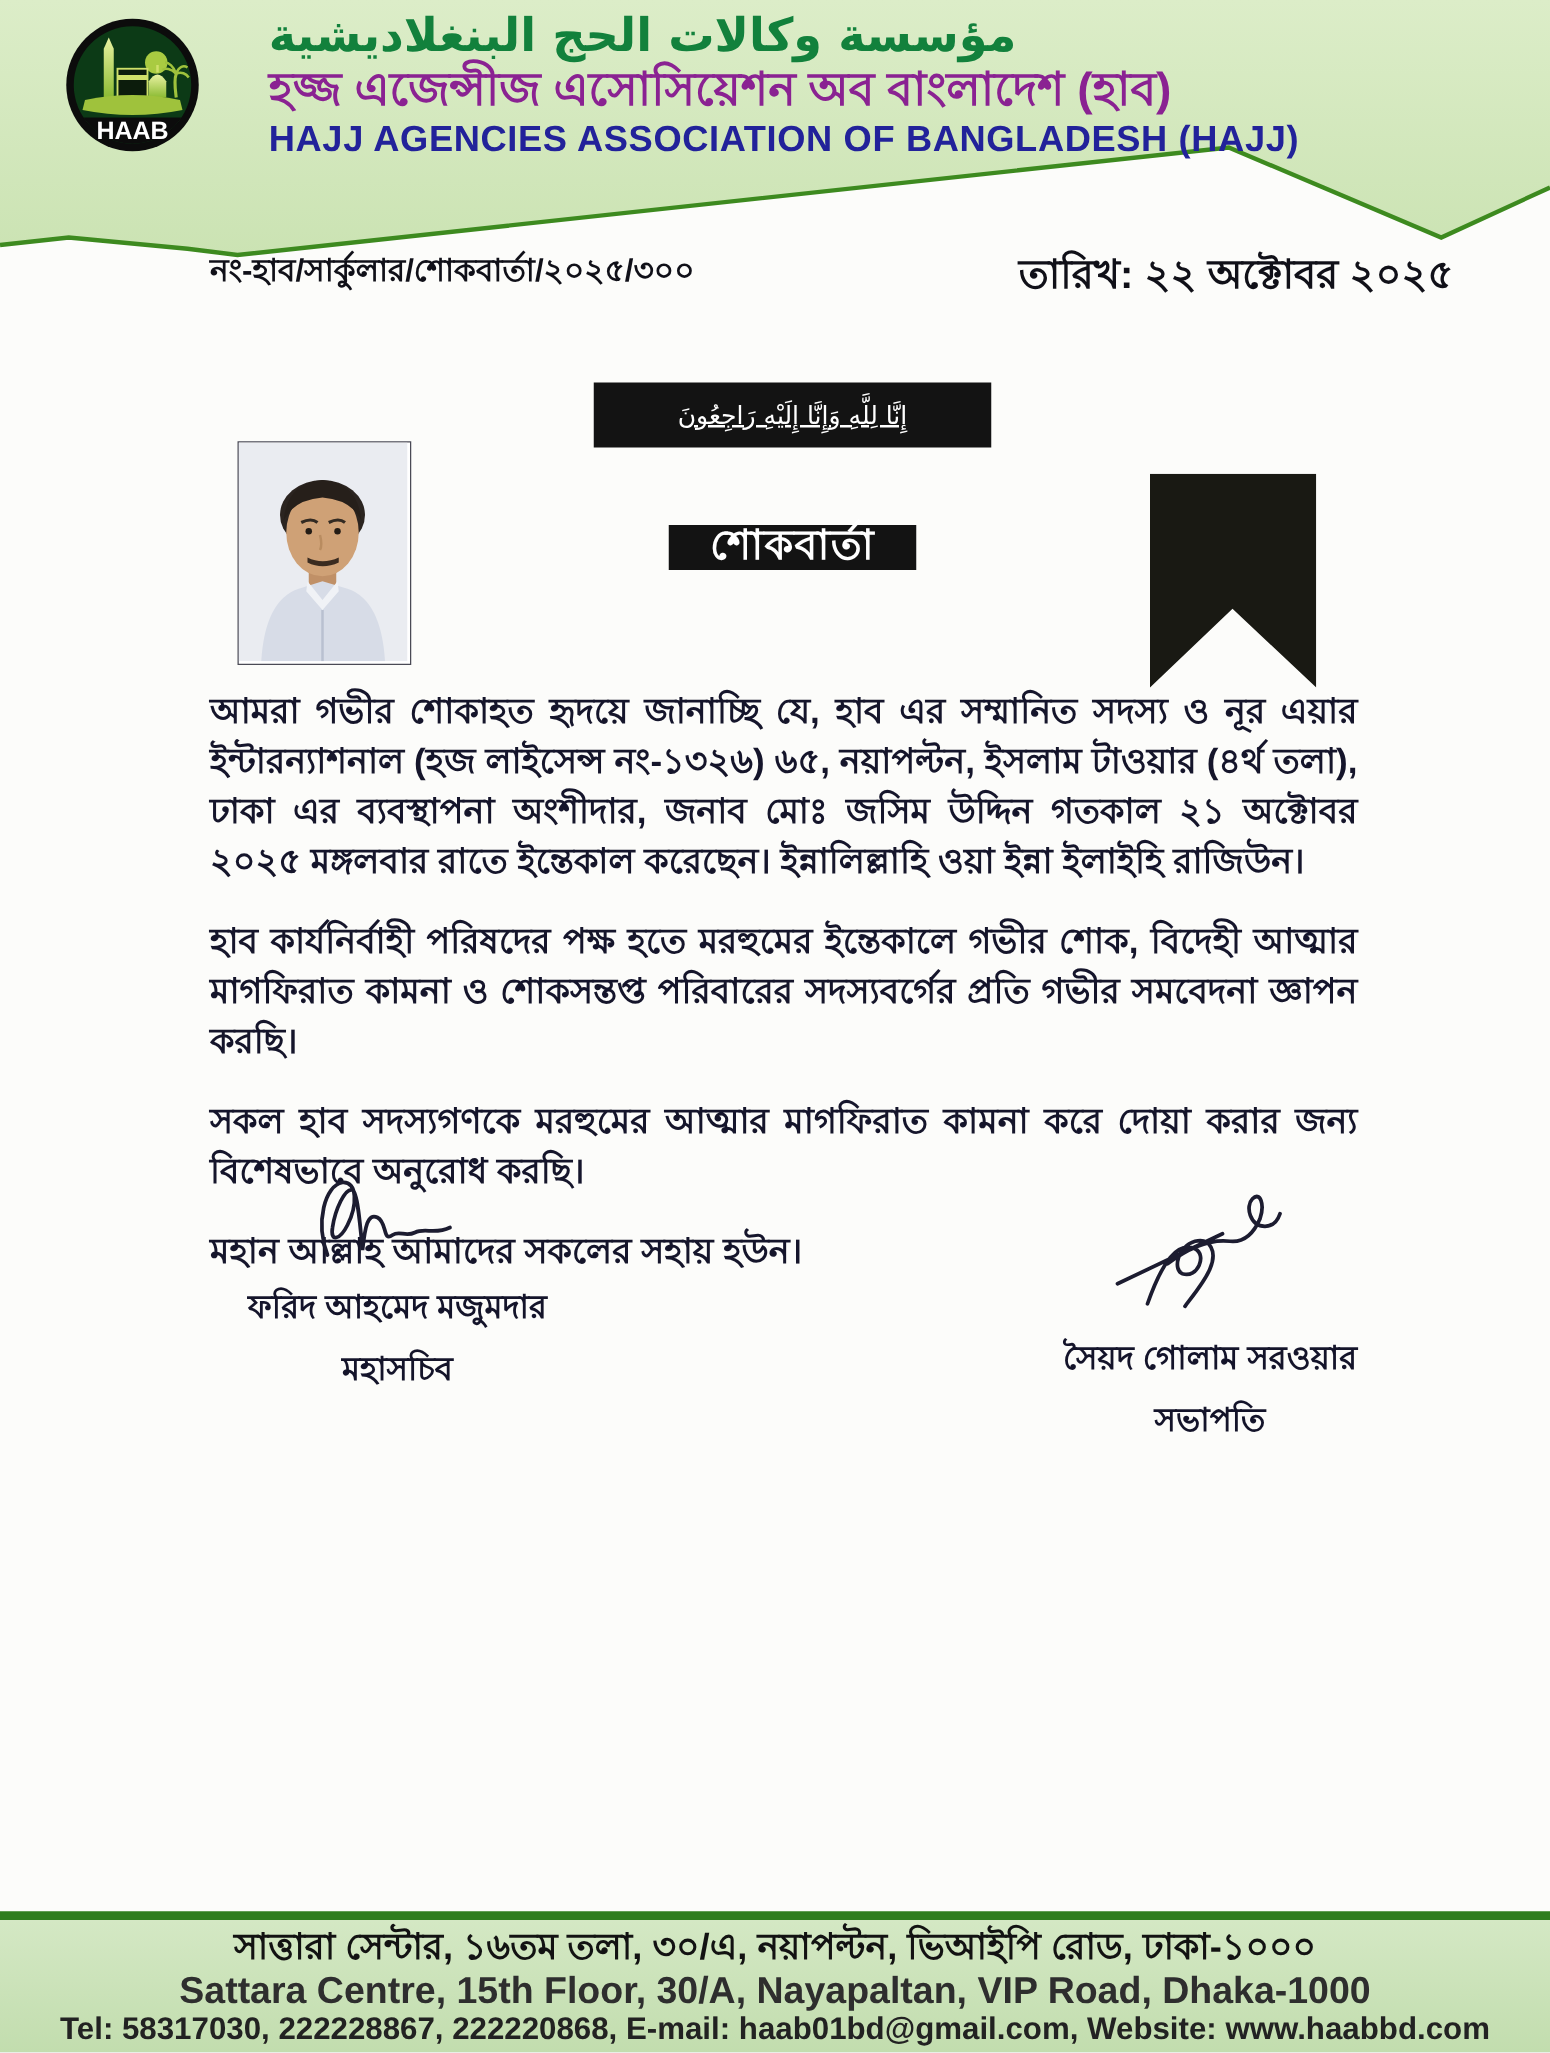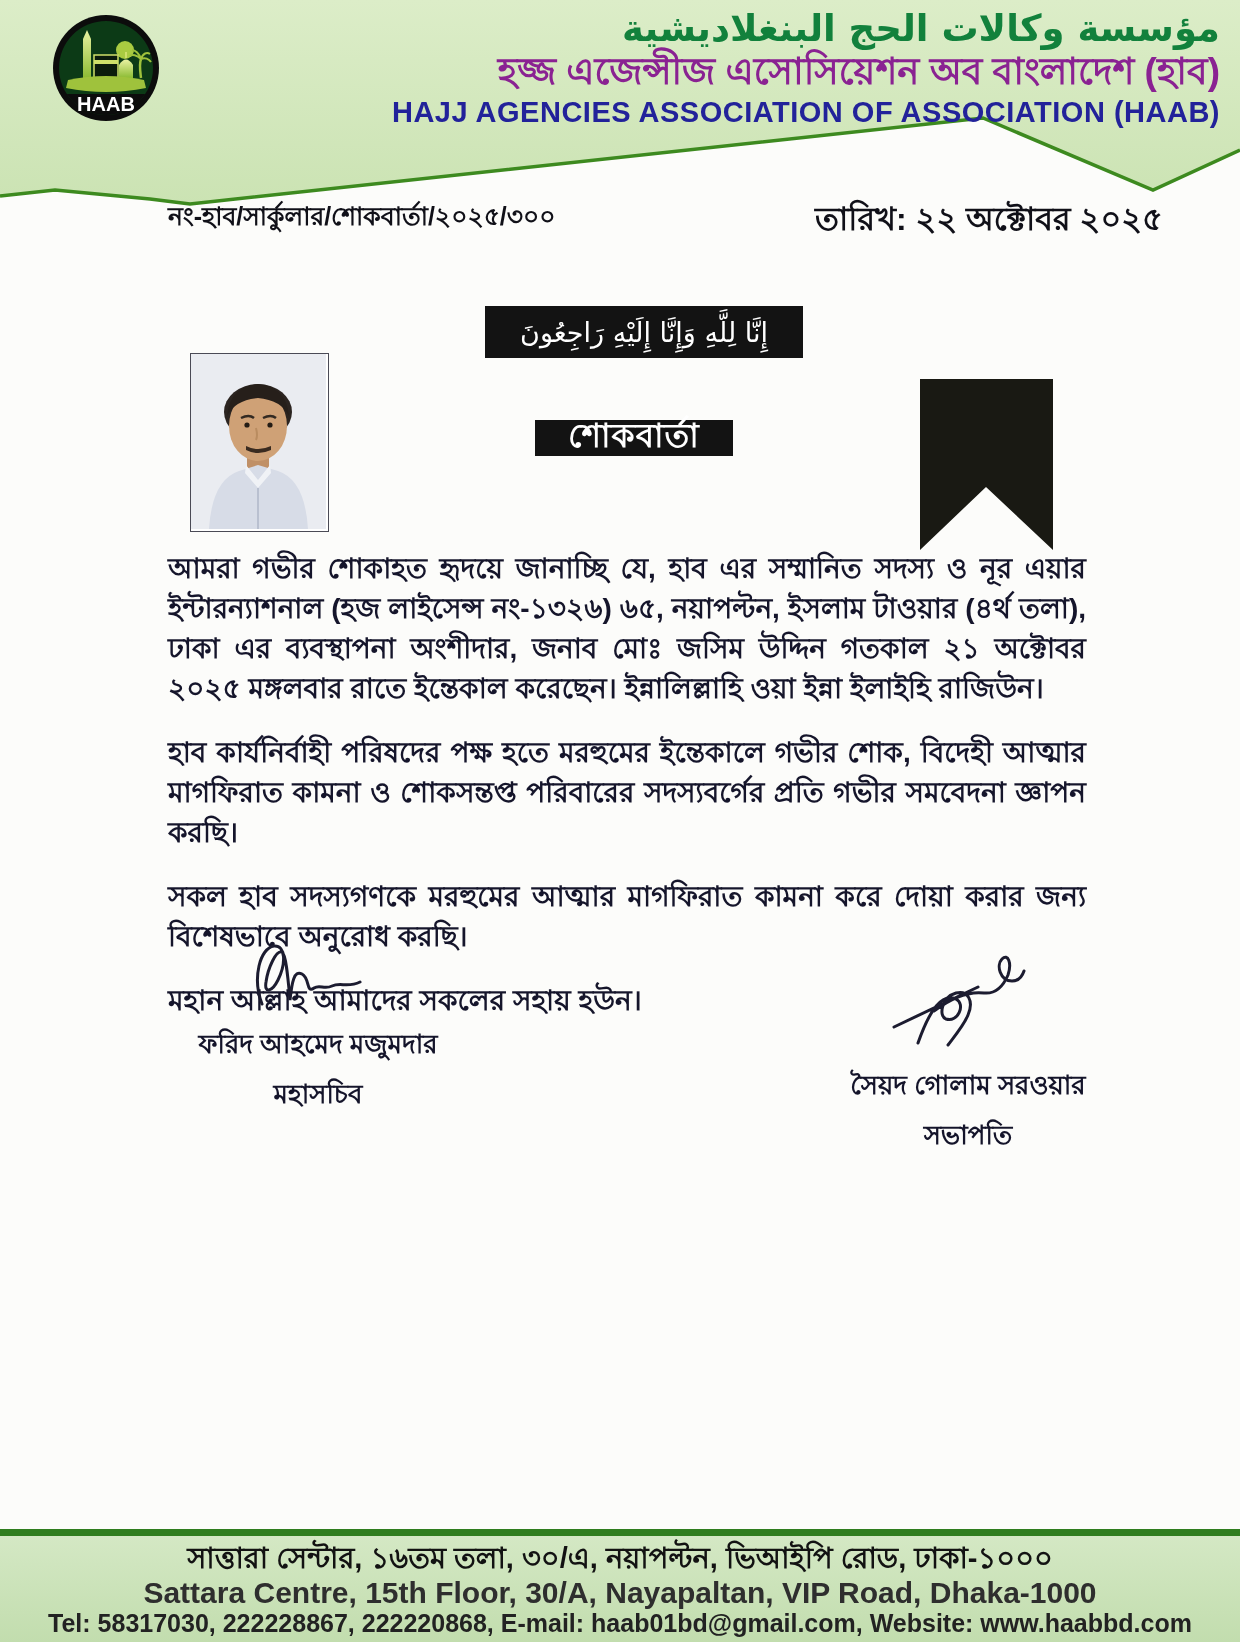--- a/index.html
+++ b/index.html
@@ -5,30 +5,30 @@
   html,body { margin:0; padding:0; background:#e8e8e8; }
   .page {
     position:relative; width:1240px; height:1642px; margin:0 auto;
     background:#fcfcfa; overflow:hidden;
     font-family:"Liberation Sans","DejaVu Sans",sans-serif;
     color:#16162c;
   }
   
   .header-svg { position:absolute; left:0; top:0; }
   .logo-wrap { position:absolute; left:52px; top:14px; width:108px; height:108px; }
-  .hdr-title { position:absolute; left:215px; width:1005px; text-align:right; font-weight:bold; }
+  .hdr-title { position:absolute; left:215px; width:1005px; text-align:left; font-weight:bold; }
   .hdr-ar { top:8px;  font-size:37px; color:#12813c; line-height:1.15; font-family:"DejaVu Sans","Liberation Sans",sans-serif; }
   .hdr-bn { top:52px; font-size:37px; color:#8a2292; line-height:1.1; }
   .hdr-en { top:96px; font-size:29px; color:#22229a; letter-spacing:.5px; }
   
   .ref-line { position:absolute; left:168px; top:197px; font-size:25px; font-weight:600; color:#101018; }
   .date-line { position:absolute; left:815px; top:194px; font-size:32px; font-weight:600; color:#101018; }
   
   .black-box { position:absolute; background:#131313; color:#ffffff; display:flex; align-items:center; justify-content:center; }
-  .ar-box { left:485px; top:306px; width:318px; height:52px; font-size:27px; direction:rtl; font-family:"DejaVu Sans",sans-serif; }
+  .ar-box { left:475px; top:306px; width:318px; height:52px; font-size:20px; direction:rtl; font-family:"DejaVu Sans",sans-serif;text-decoration:underline; }
   .title-box { left:535px; top:420px; width:198px; height:36px; font-size:33px; font-weight:bold; letter-spacing:1px; }
   
   .photo { position:absolute; left:190px; top:353px; width:137px; height:177px; border:1px solid #4a4a55; background:#fff; }
   .ribbon { position:absolute; left:920px; top:379px; }
   
   .body-text { position:absolute; left:168px; top:549px; width:918px; }
   .body-text p { margin:0 0 24px 0; font-size:28px; line-height:1.43; text-align:justify; font-weight:600; color:#15152b; }
   
   .sig-block { position:absolute; text-align:center; }
   .sig-left  { left:178px; top:938px; width:280px; }
@@ -91,21 +91,21 @@
         <path d="M89,45 C85,41 80,40 78,42 M89,45 C91,39 95,38 98,40 M89,45 C87,39 83,36 80,36 M89,45 C93,43 97,45 99,48" stroke="#9fc23c" stroke-width="2" fill="none"></path>
         <path d="M16,66 Q54,58 92,66 L94,74 Q54,82 14,74 Z" fill="#9fc23c"></path>
         <rect x="7" y="80" width="94" height="22" fill="#0c0c0c"></rect>
       </g>
       <text x="54" y="97" text-anchor="middle" font-size="20" font-weight="bold" fill="#ffffff" font-family="Liberation Sans, sans-serif">HAAB</text>
     </svg>
   </div>
 
   <div class="hdr-title hdr-ar">مؤسسة وكالات الحج البنغلاديشية</div>
   <div class="hdr-title hdr-bn">হজ্জ এজেন্সীজ এসোসিয়েশন অব বাংলাদেশ (হাব)</div>
-  <div class="hdr-title hdr-en">HAJJ AGENCIES ASSOCIATION OF ASSOCIATION (HAAB)</div>
+  <div class="hdr-title hdr-en">HAJJ AGENCIES ASSOCIATION OF BANGLADESH (HAJJ)</div>
 
   <div class="ref-line">নং-হাব/সার্কুলার/শোকবার্তা/২০২৫/৩০০</div>
   <div class="date-line">তারিখ: ২২ অক্টোবর ২০২৫</div>
 
   <div class="black-box ar-box">إِنَّا لِلَّهِ وَإِنَّا إِلَيْهِ رَاجِعُونَ</div>
 
   <div class="photo">
     <svg width="135" height="175" viewBox="0 0 135 175">
       <rect width="135" height="175" fill="#eaecf1"></rect>
       <ellipse cx="67" cy="58" rx="34" ry="28" fill="#2b2420"></ellipse>

